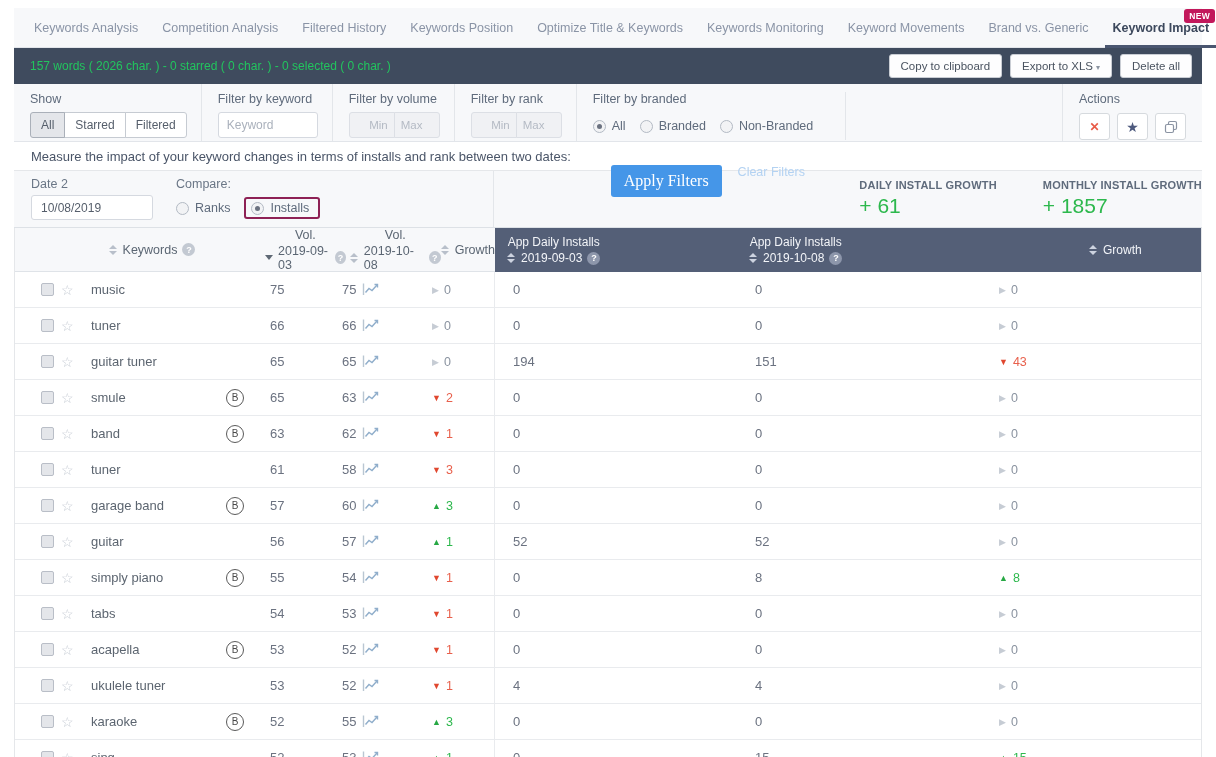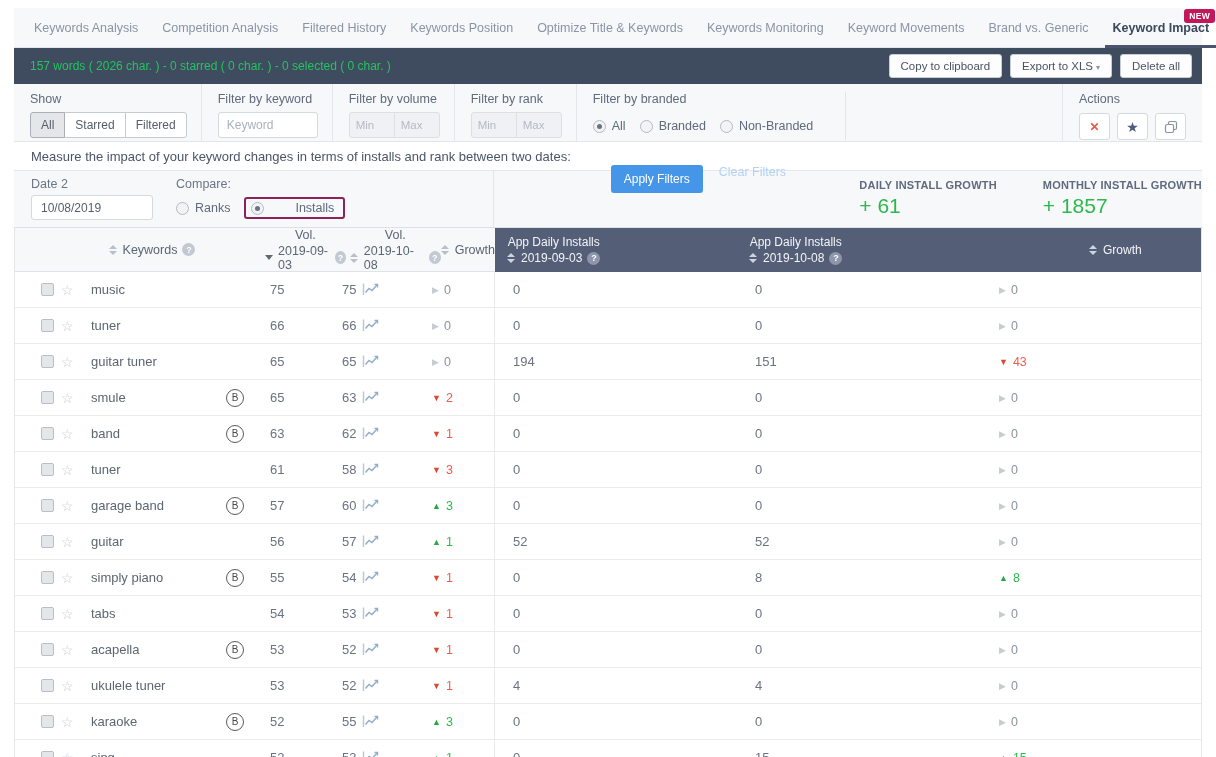--- a/index.html
+++ b/index.html
@@ -38,31 +38,31 @@
                 border:1px solid #c6cbd2; margin-left:-1px; cursor:pointer; font-family:inherit;}
   .seg button:first-child { margin-left:0; border-radius:3px 0 0 3px; }
   .seg button:last-child { border-radius:0 3px 3px 0; }
   .seg button.on { background:#e4e6ea; border-color:#aab0b9; position:relative; z-index:1; }
   .tinput { height:26px; border:1px solid #d5d9e0; border-radius:3px; padding:0 8px;
             font-size:12px; color:#4a5360; width:100px; font-family:inherit; }
   .tinput::placeholder { color:#aab1bc; }
   .mm input { width:46px; height:26px; border:1px solid #dcdfe5; background:#f0f1f4;
               font-size:11.5px; padding:0 6px; color:#7b8492; font-family:inherit;}
   .mm input::placeholder { color:#b4bac4; }
-  .mm input:first-child { border-radius:3px 0 0 3px; }
+  .mm input:first-child { border-radius:3px 0 0 3px;text-align:right; }
   .mm input:last-child { border-radius:0 3px 3px 0; margin-left:-1px; }
   .radio-row { display:flex; align-items:center; font-size:12.5px; color:#5f6b7c; height:28px;}
   .radio { width:13px; height:13px; border:1px solid #b3bac4; border-radius:50%;
            background:#f2f3f5; display:inline-block; margin-right:6px; position:relative;
            flex:0 0 auto; }
   .radio.sel::after { content:""; position:absolute; inset:3px; border-radius:50%;
            background:#6b7280; }
   .radio-opt { display:flex; align-items:center; margin-right:14px; cursor:pointer; }
-  .apply-btn { background:#4596e8; border:none; color:#fff; font-size:12px; border-radius:3px;
-               padding:7px 13px; cursor:pointer; font-family:Liberation Sans, sans-serif; }
+  .apply-btn { background:#4596e8; border:none; color:#fff; font-size:16px; border-radius:3px;
+               padding:7px 13px; cursor:pointer; font-family:Liberation Serif, serif; }
   .clear-btn { background:none; border:none; color:#b3d2f2; font-size:12.5px; margin-left:16px;
                cursor:pointer; font-family:inherit; }
   .branded-sec { display:flex;flex-direction:column; }
   .branded-left { padding-right:18px; border-right:1px solid #e3e6ea; }
   .branded-right { padding:25px 0 0 18px; display:flex; align-items:flex-start; }
   .actions-sec { margin-left:auto; border-right:none; border-left:1px solid #e3e6ea;
                  padding-right:16px; text-align:left; }
   .act-btns { display:flex; gap:7px; }
   .act-btn { width:31px; height:27px; background:#fff; border:1px solid #d6dade;
              border-radius:3px; display:flex; align-items:center; justify-content:center;
@@ -272,21 +272,21 @@
         <input class="dinput" value="10/08/2019" style="">
       </div>
       <div class="cmpblock">
         <div class="dlabel">Compare:</div>
         <div class="radio-row" style="height:26px;">
           <span class="radio-opt">
               <span class="radio"></span>
               <span>Ranks</span>
             </span>
           <span class="hl-box">
-            <span class="radio-opt" style="margin-right:0;gap:25px;">
+            <span class="radio-opt" style="margin-right:0;">
                 <span class="radio sel"></span>
                 <span>Installs</span>
               </span>
           </span>
         </div>
       </div>
     </div>
     <div class="cp-right">
       <div>
         <div class="gw-label">DAILY INSTALL GROWTH</div>

